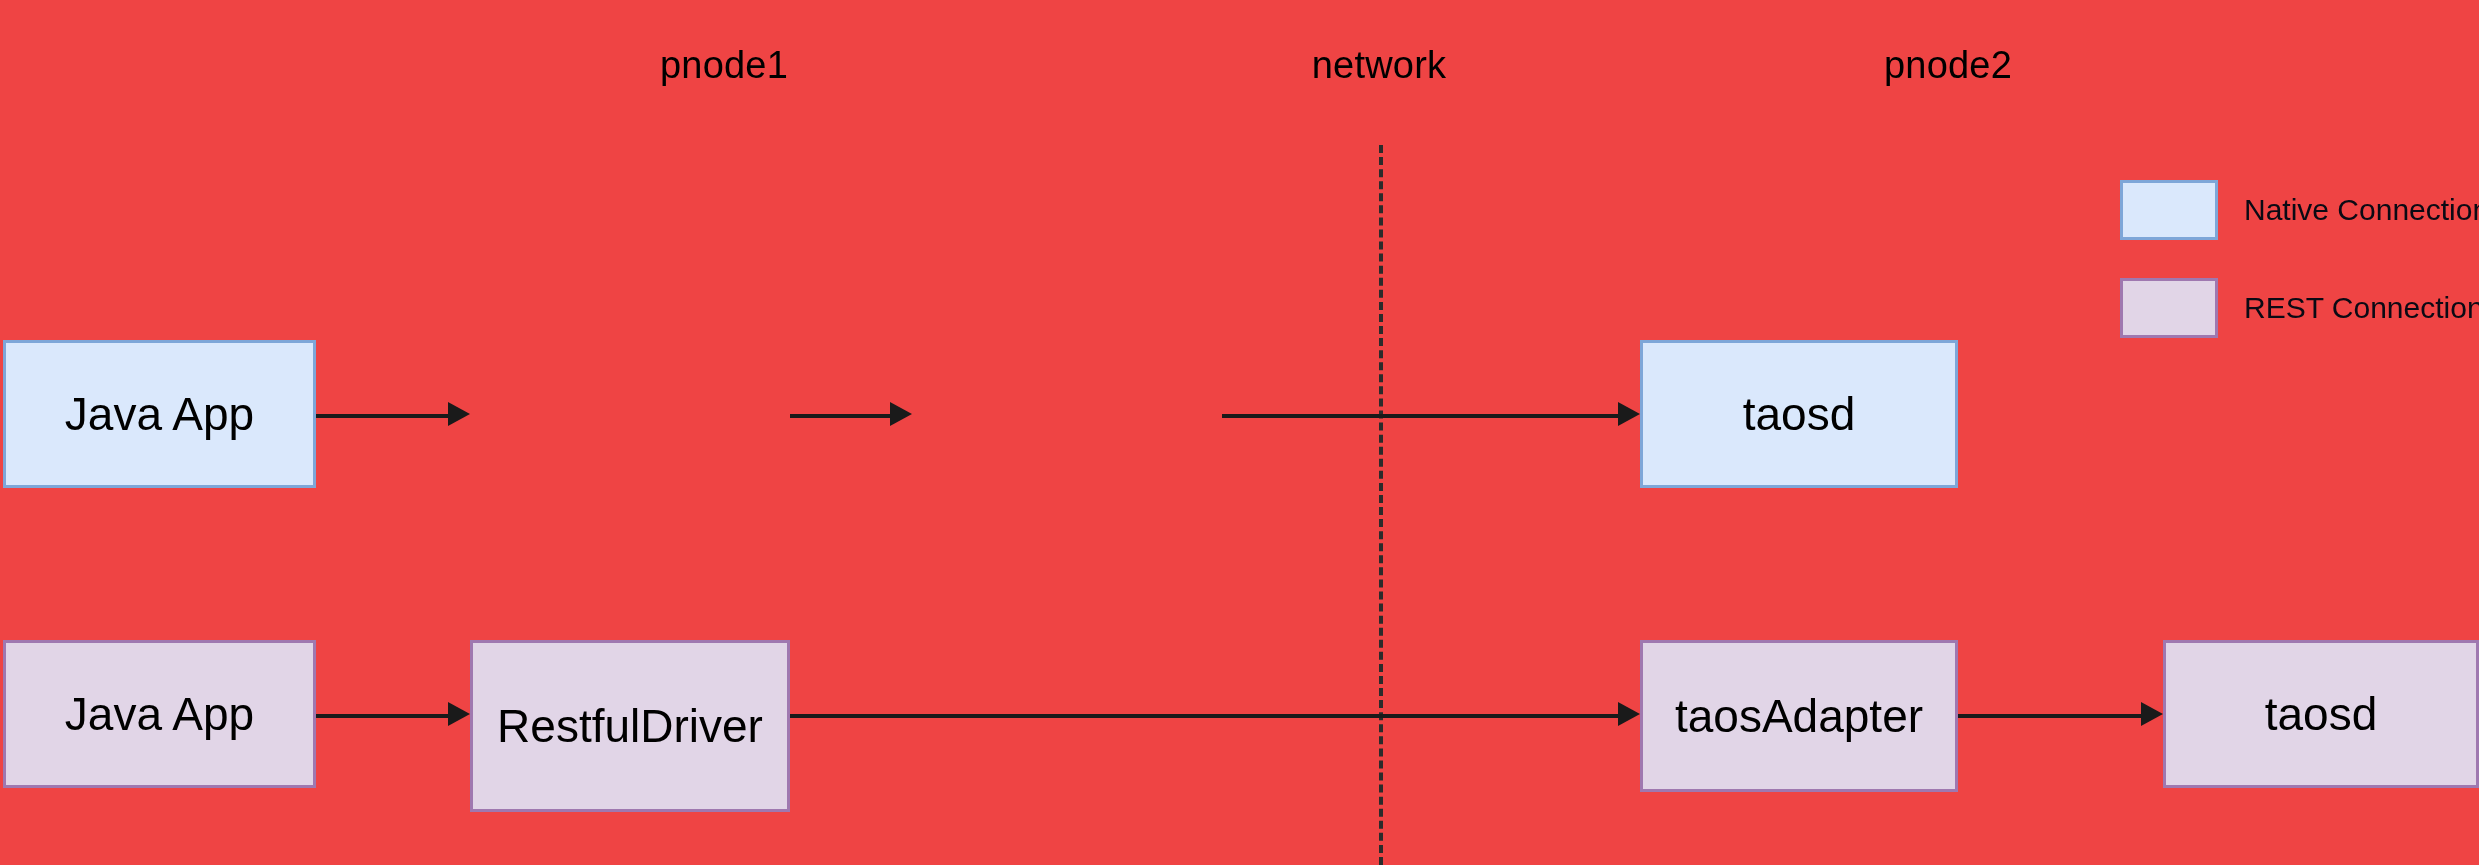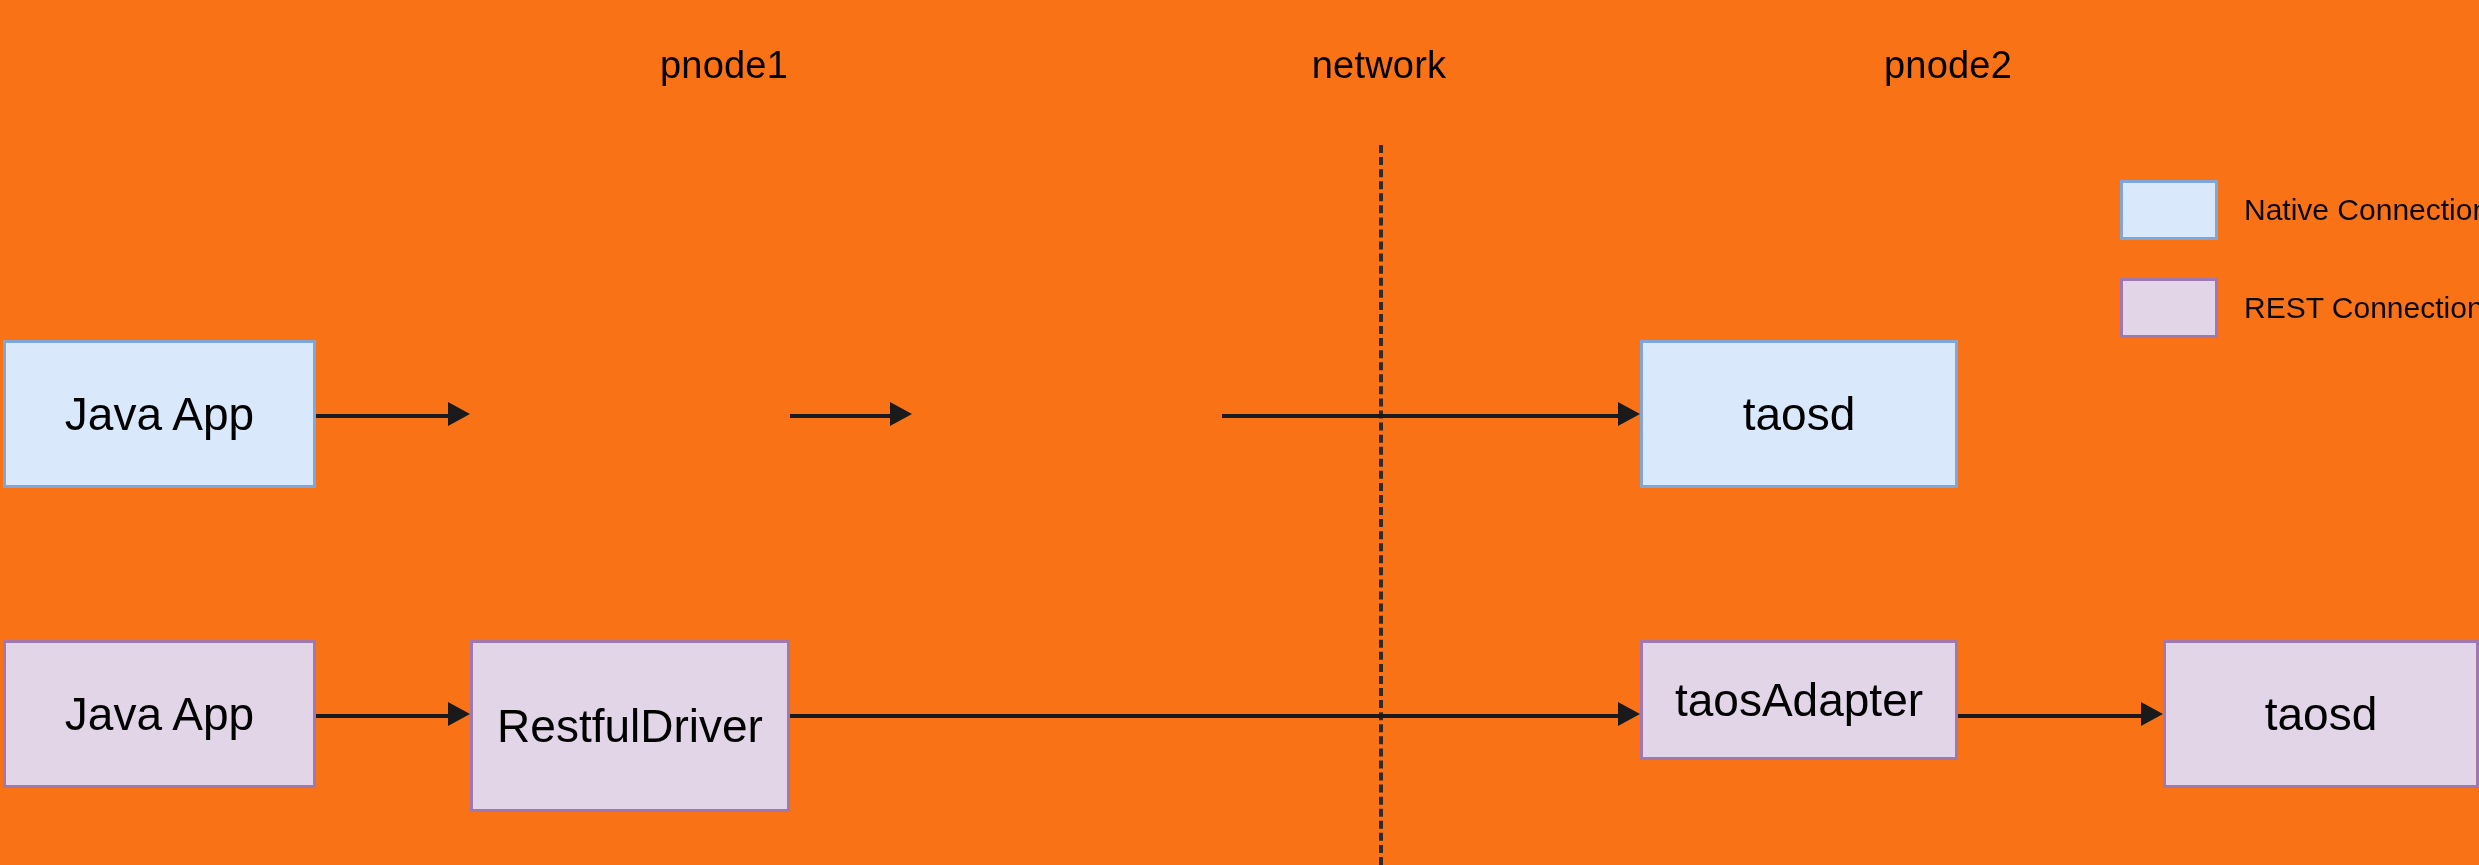--- a/index.html
+++ b/index.html
@@ -9,21 +9,21 @@
     background: #ffffff;
   }
   body {
     font-family: "Liberation Sans", sans-serif;
     -webkit-font-smoothing: antialiased;
   }
   #canvas {
     position: relative;
     width: 2479px;
     height: 865px;
-    background: #f97316;
+    background: #ef4444;
     overflow: hidden;
     text-decoration: underline;
   }
 
   
   .col-label {
     position: absolute;
     font-size: 38px;
     color: #000000;
     text-align: center;
@@ -134,21 +134,21 @@
   <div class="node rest" style="left:3px; top:640px; width:313px; height:148px;">Java App</div>
 
   <div class="edge" style="left:316px; top:714px; width:132px;"></div>
   <div class="arrowhead" style="left:448px; top:702px;"></div>
 
   <div class="node rest" style="left:470px; top:640px; width:320px; height:172px;">RestfulDriver</div>
 
   <div class="edge" style="left:790px; top:714px; width:828px;"></div>
   <div class="arrowhead" style="left:1618px; top:702px;"></div>
 
-  <div class="node rest" style="left:1640px; top:640px; width:318px; height:120px;">taosAdapter</div>
+  <div class="node rest" style="left:1640px; top:640px; width:318px; height:152px;">taosAdapter</div>
 
   <div class="edge" style="left:1958px; top:714px; width:183px;"></div>
   <div class="arrowhead" style="left:2141px; top:702px;"></div>
 
   <div class="node rest" style="left:2163px; top:640px; width:316px; height:148px;">taosd</div>
 
   <div class="legend-row" style="left:2120px; top:180px;">
     <div class="legend-swatch native"></div>
     <div class="legend-text">Native Connection</div>
   </div>

